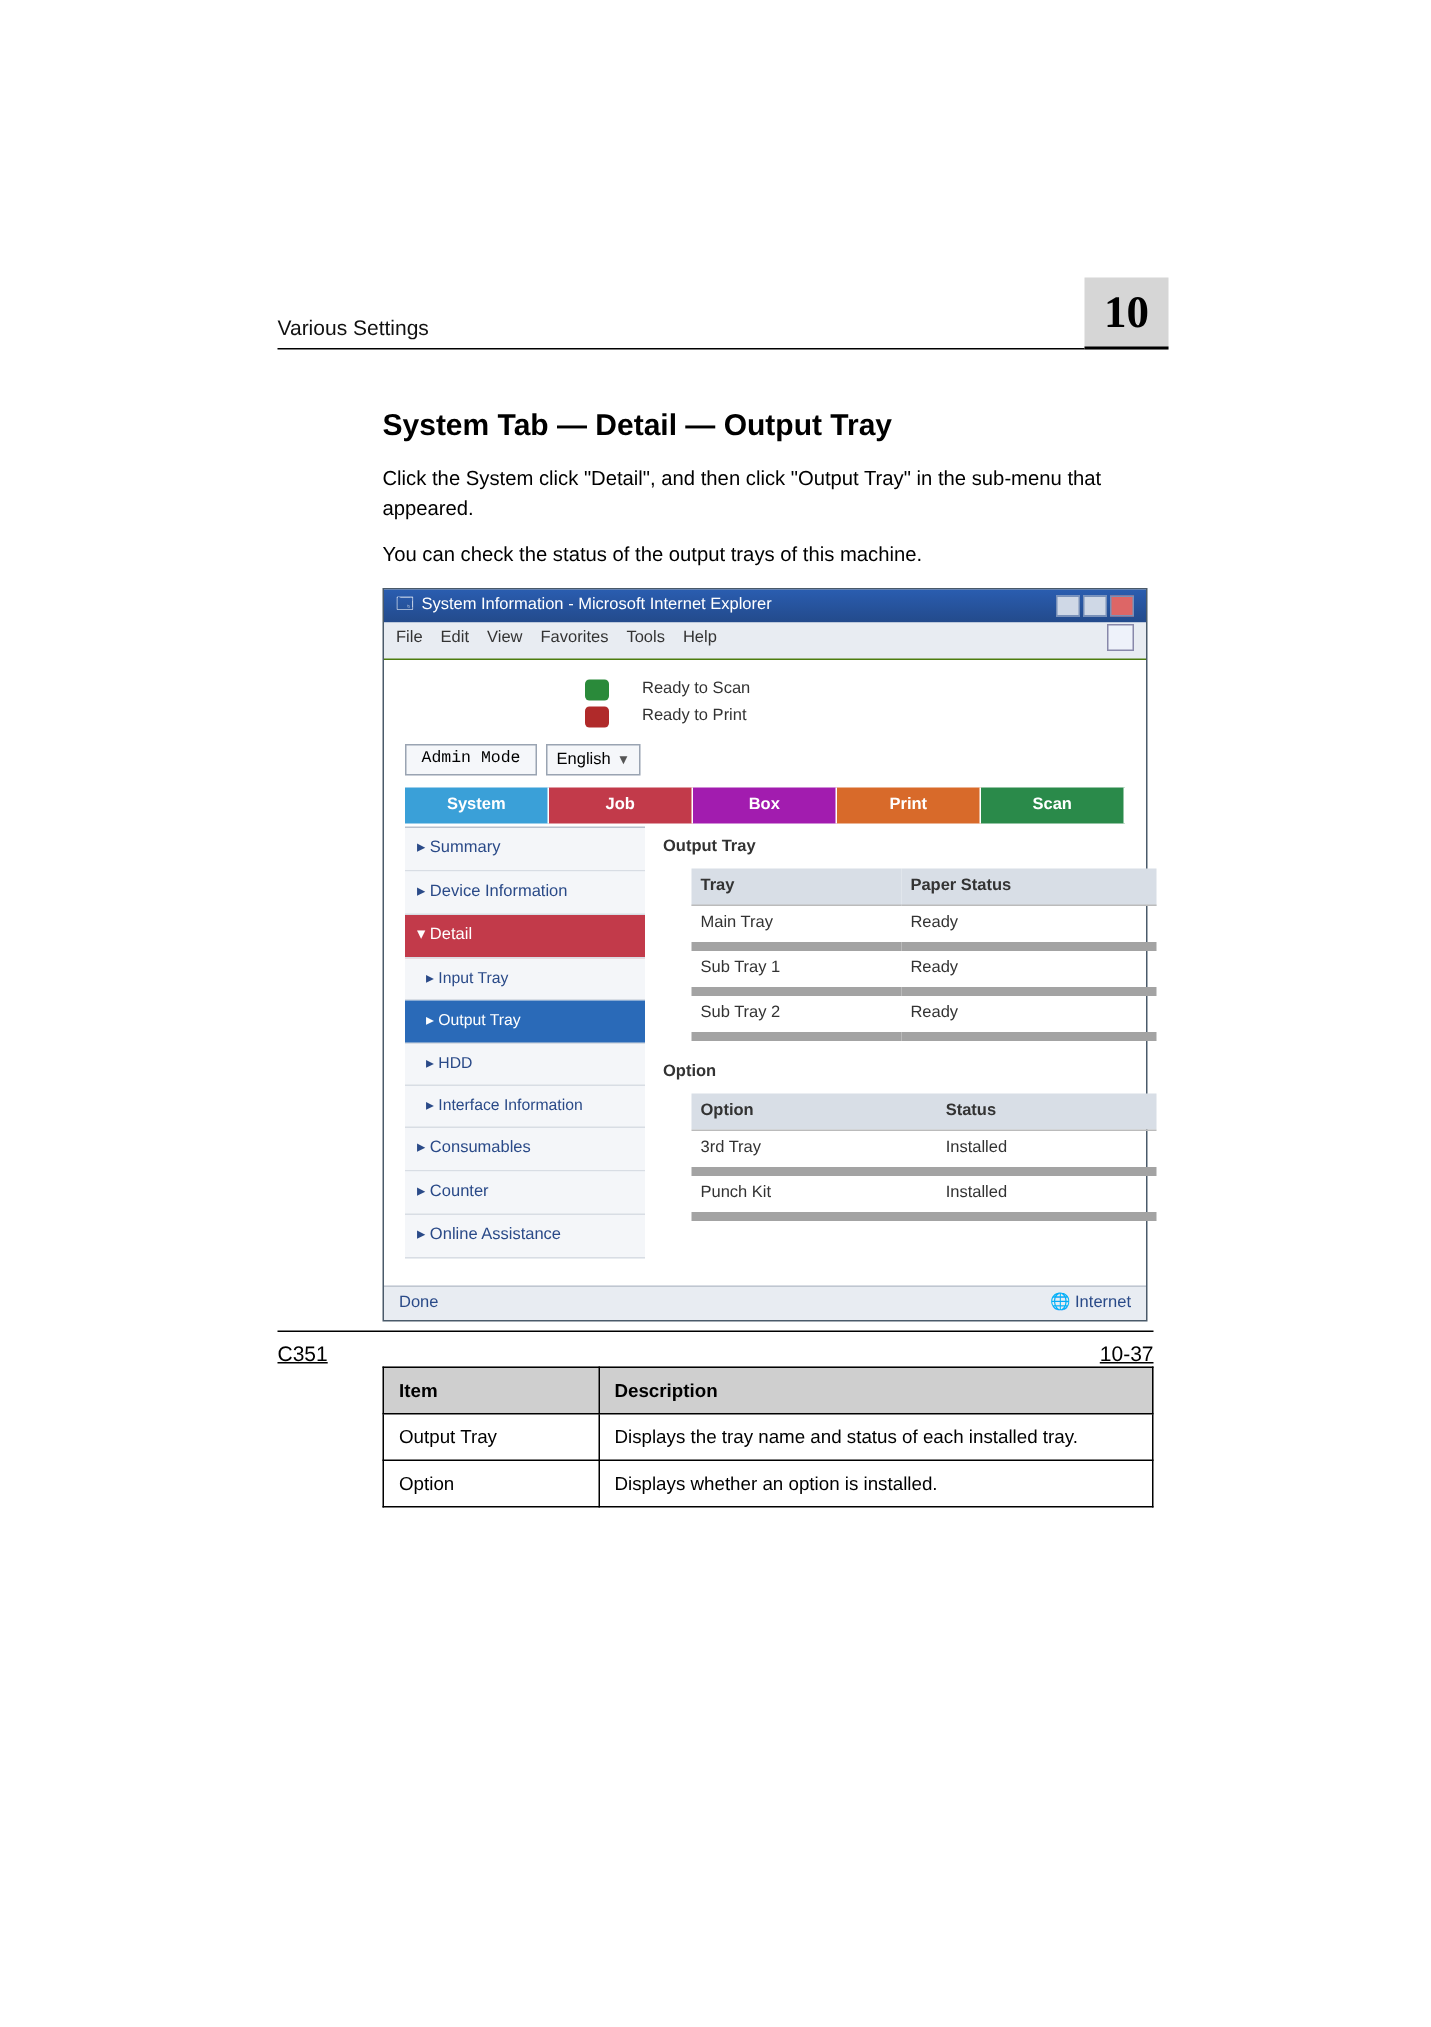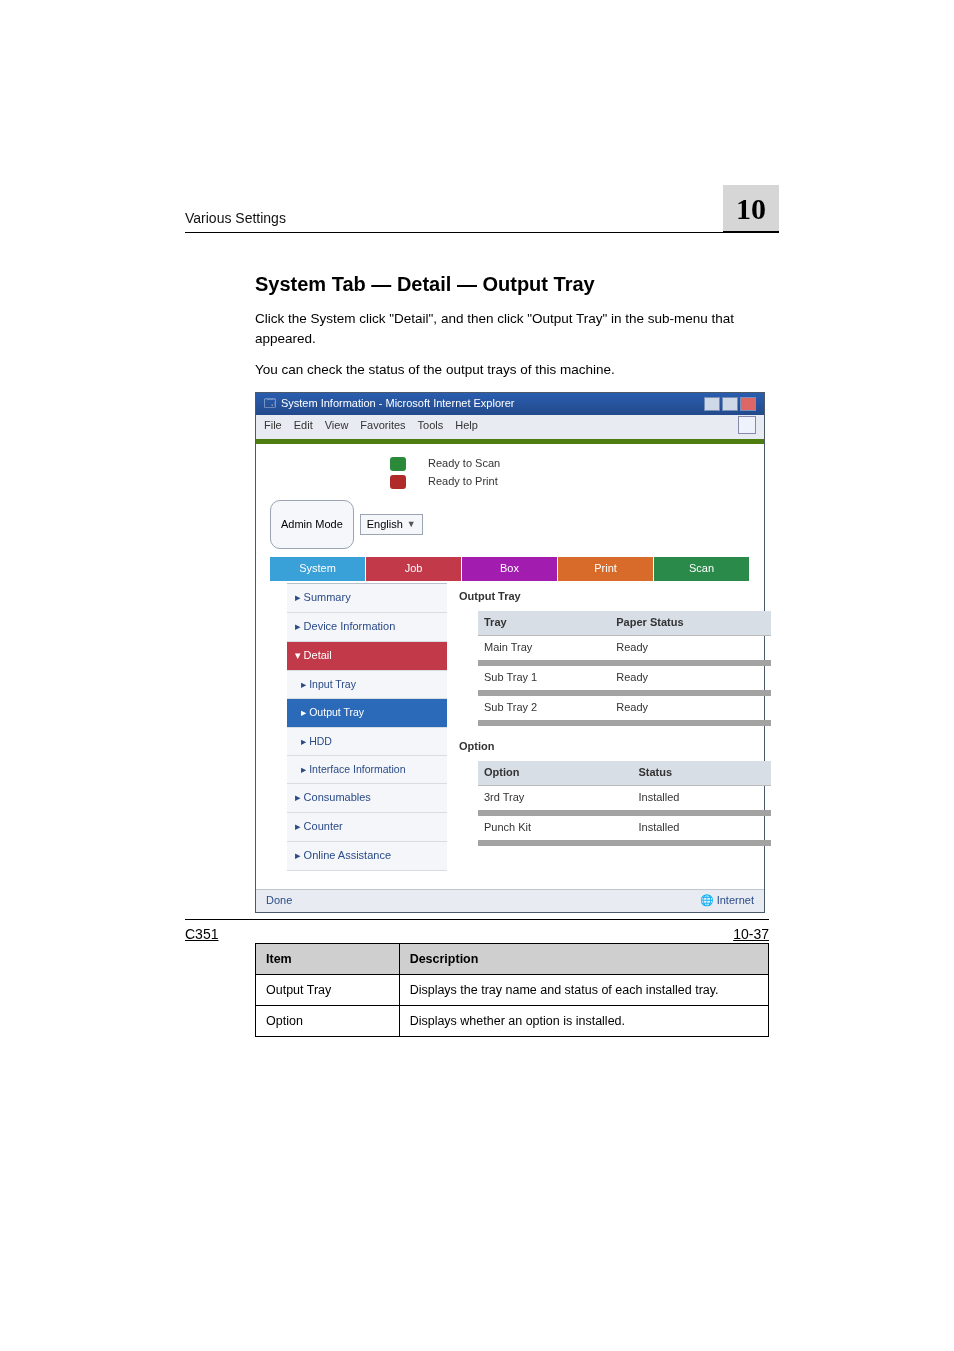--- a/index.html
+++ b/index.html
@@ -88,21 +88,21 @@
   .tb-icons { display:flex; gap:2px; }
   .tb-btn { width:16px; height:14px; background:#cfd8e6; border:1px solid #7890b8; }
   .tb-btn.close { background:#d66; }
   .menubar {
     background: #e8ecf2;
     color: #333;
     padding: 3px 8px;
     font-size: 11px;
     display: flex;
     gap: 12px;
-    border-bottom: 5px solid #4d7c0f;
+    border-bottom: 1px solid #4d7c0f;
   }
   .shot-body {
     background: #fff;
     display: flex;
     flex-direction: column;
     padding: 6px 14px 18px 14px;
   }
   .status-block {
     display:flex; flex-direction:column; gap:2px;
     margin: 6px 0 10px 120px;
@@ -110,48 +110,47 @@
   }
   .status-row { display:flex; align-items:center; gap:22px; }
   .dot-green { width:16px; height:14px; background:#2a8a3a; border-radius:3px; }
   .dot-red   { width:16px; height:14px; background:#b02a2a; border-radius:3px; }
   .mode-row {
     display:flex; align-items:center; gap:6px;
     margin-bottom:8px;
   }
   .pill {
     border:1px solid #9aa4b2; background:#f5f7fa;
-    padding:16px 10px; border-radius:10px; font-size:11px;
+    padding:2px 10px; border-radius:0; font-size:11px;font-family:Liberation Mono, monospace;
   }
   .dropdown {
     border:1px solid #9aa4b2; background:#f5f7fa;
     padding:2px 6px; font-size:11px;
     display:flex; align-items:center; gap:4px;
   }
   .caret { font-size:9px; color:#555; }
   .tabsbar {
     display:flex; gap:0; margin-bottom:2px;
   }
   .tabx {
     flex:1; text-align:center; padding:4px 4px;
-    color:#fff; font-size:11px; font-weight:normal;
+    color:#fff; font-size:11px; font-weight:bold;
     border-right:1px solid #fff;
   }
   .tab-sys { background:#3aa0d8; }
   .tab-job { background:#c23a4a; }
   .tab-box { background:#a21caf; }
   .tab-print{ background:#d86a2a; }
   .tab-scan { background:#2a8a4a; }
 
   .cols { display:flex; }
   .left-nav {
     width:160px;
     border-top:1px solid #b8c0cc;
     font-size:11px;
-    margin-left:17px;
   }
   .nav-item {
     padding:6px 8px;
     border-bottom:1px solid #d8dde4;
     color:#2a4a88;
     background:#f4f6f9;
   }
   .nav-item.sel-red { background:#c23a4a; color:#fff; }
   .nav-item.sel-blue { background:#2a6ab8; color:#fff; }
   .nav-sub { padding-left:14px; font-size:10.5px; }

